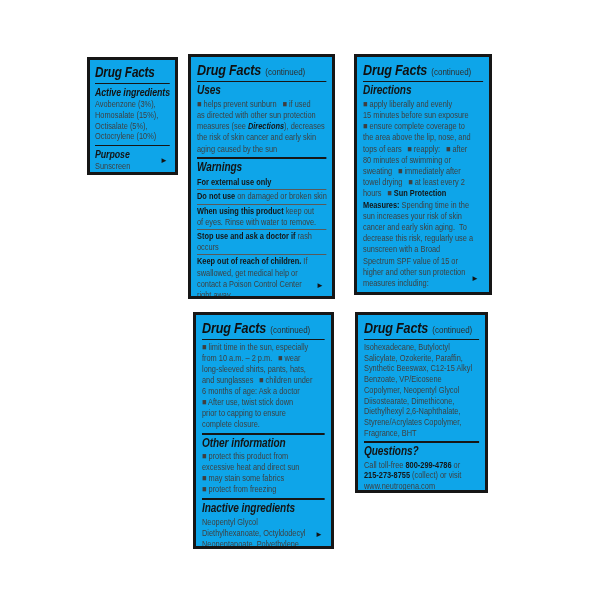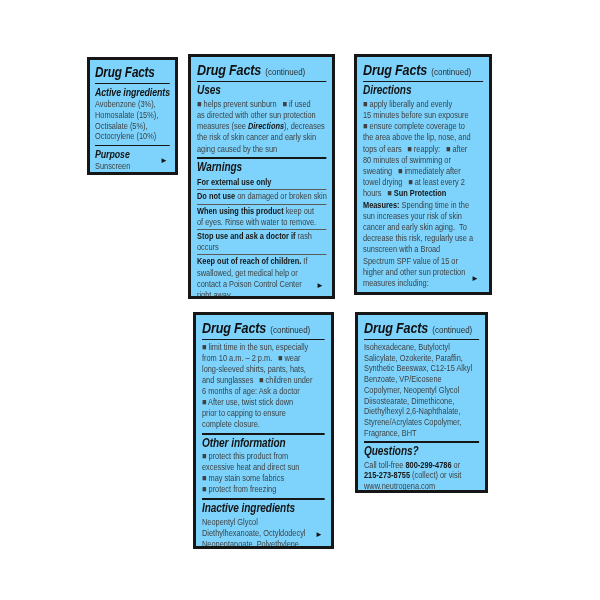--- a/index.html
+++ b/index.html
@@ -1,21 +1,21 @@
 <!DOCTYPE html>
 <html><head>
 <meta charset="utf-8">
 <style>
   html,body { margin:0; padding:0; background:#ffffff; }
   .stage {
     position:relative; width:600px; height:600px; background:#ffffff;
     font-family:"Liberation Sans", sans-serif; color:#3f3f3f;
   }
   .panel {
-    position:absolute; box-sizing:border-box; background:#7dd3fc;
+    position:absolute; box-sizing:border-box; background:#0ea5e9;
     border:3px solid #161616; padding:3px 6px 4px; overflow:hidden;
   }
   .p1 { left:87px;  top:57px;  width:91px;  height:118px; padding:2px 5px 3px; }
   .p2 { left:188px; top:54px;  width:147px; height:245px; }
   .p3 { left:354px; top:54px;  width:138px; height:241px; }
   .p4 { left:193px; top:312px; width:141px; height:237px; }
   .p5 { left:355px; top:312px; width:133px; height:181px; }
 
   
   .squeeze { width:119%; transform:scaleX(0.84); transform-origin:0 0; }

